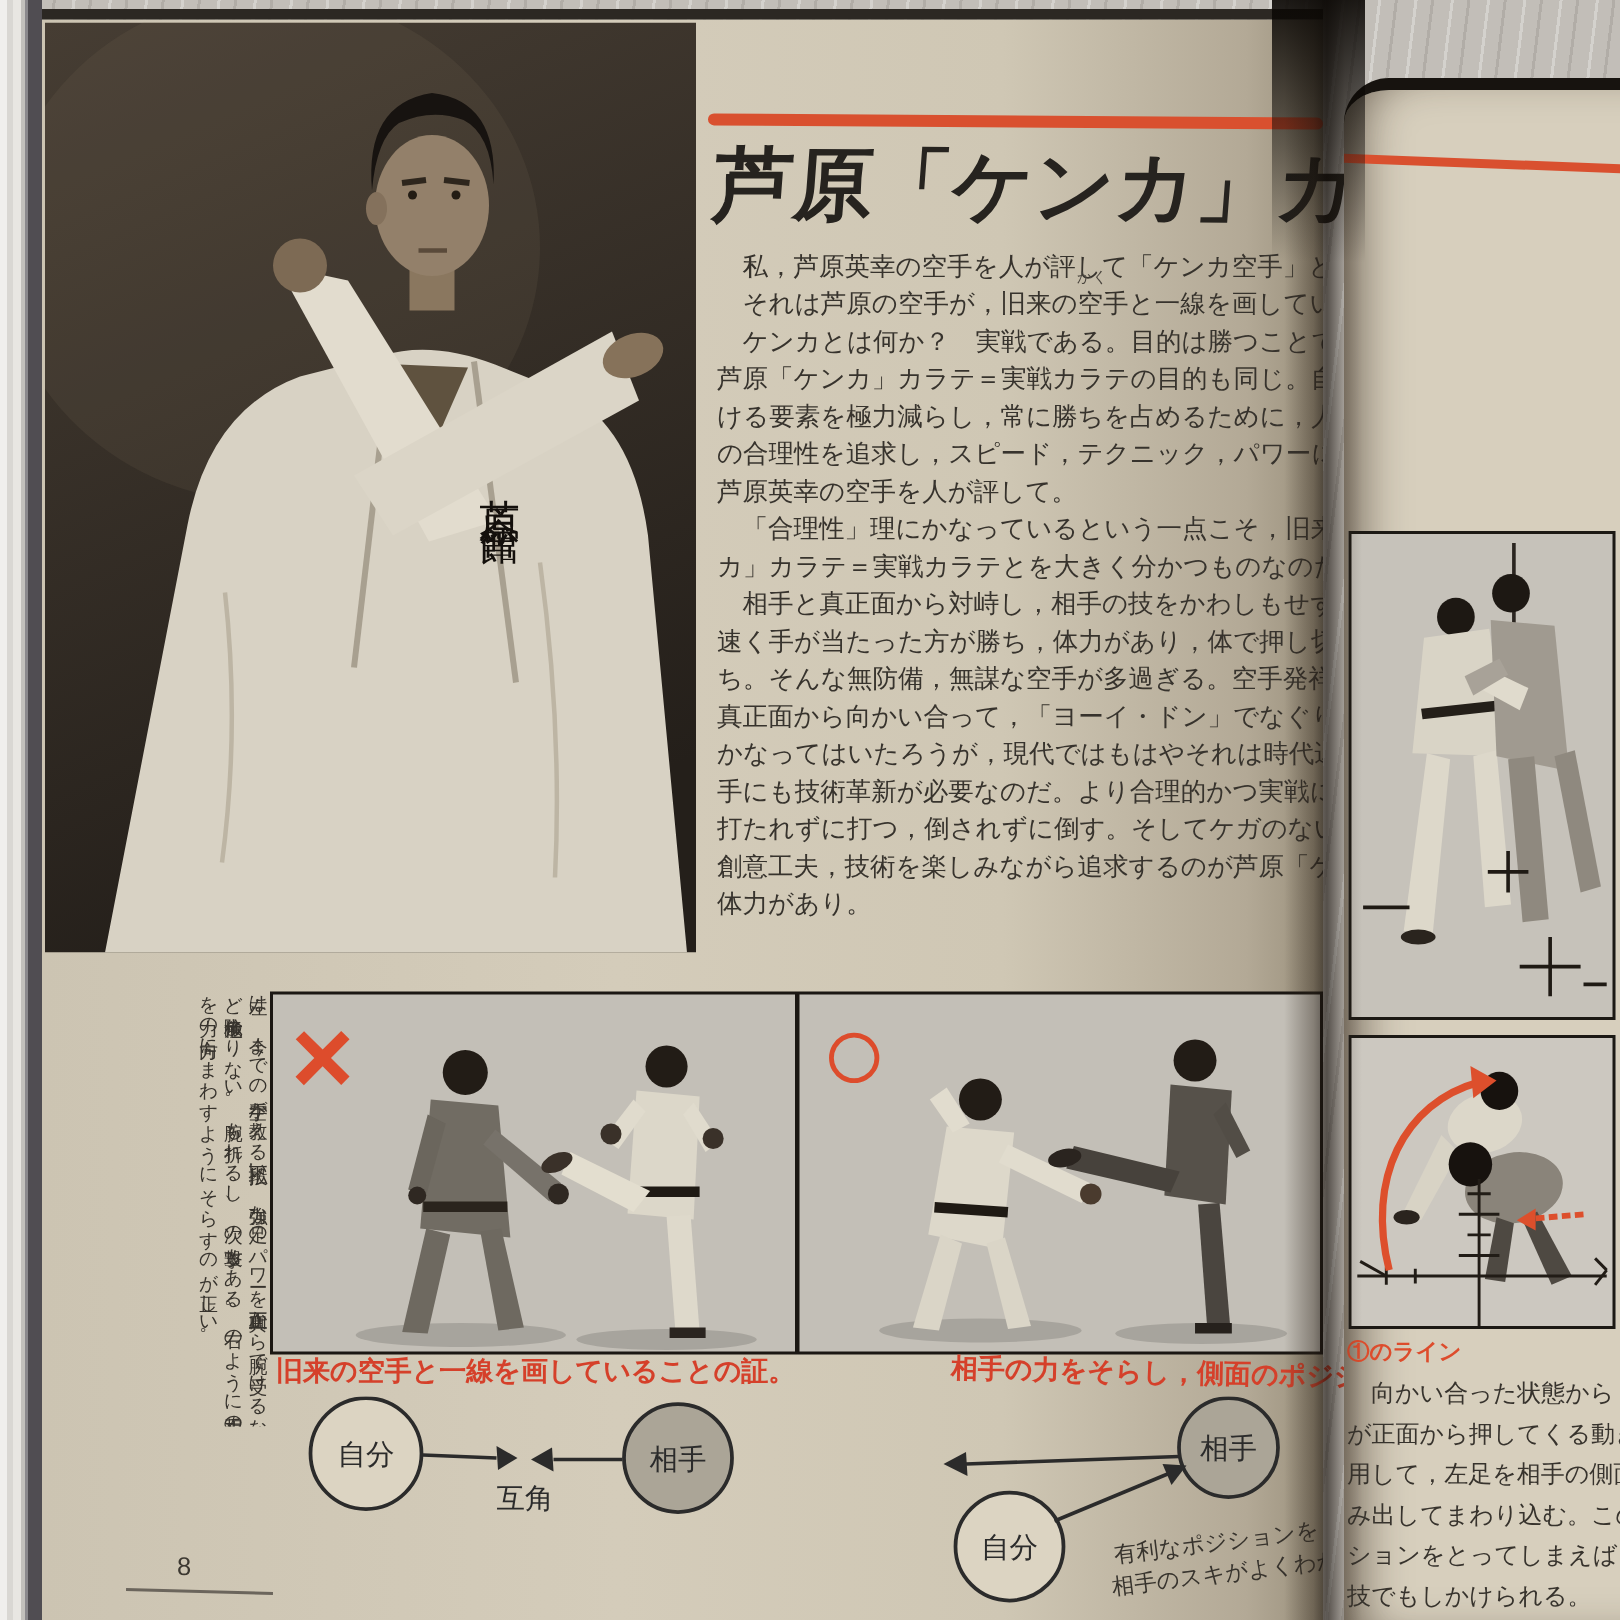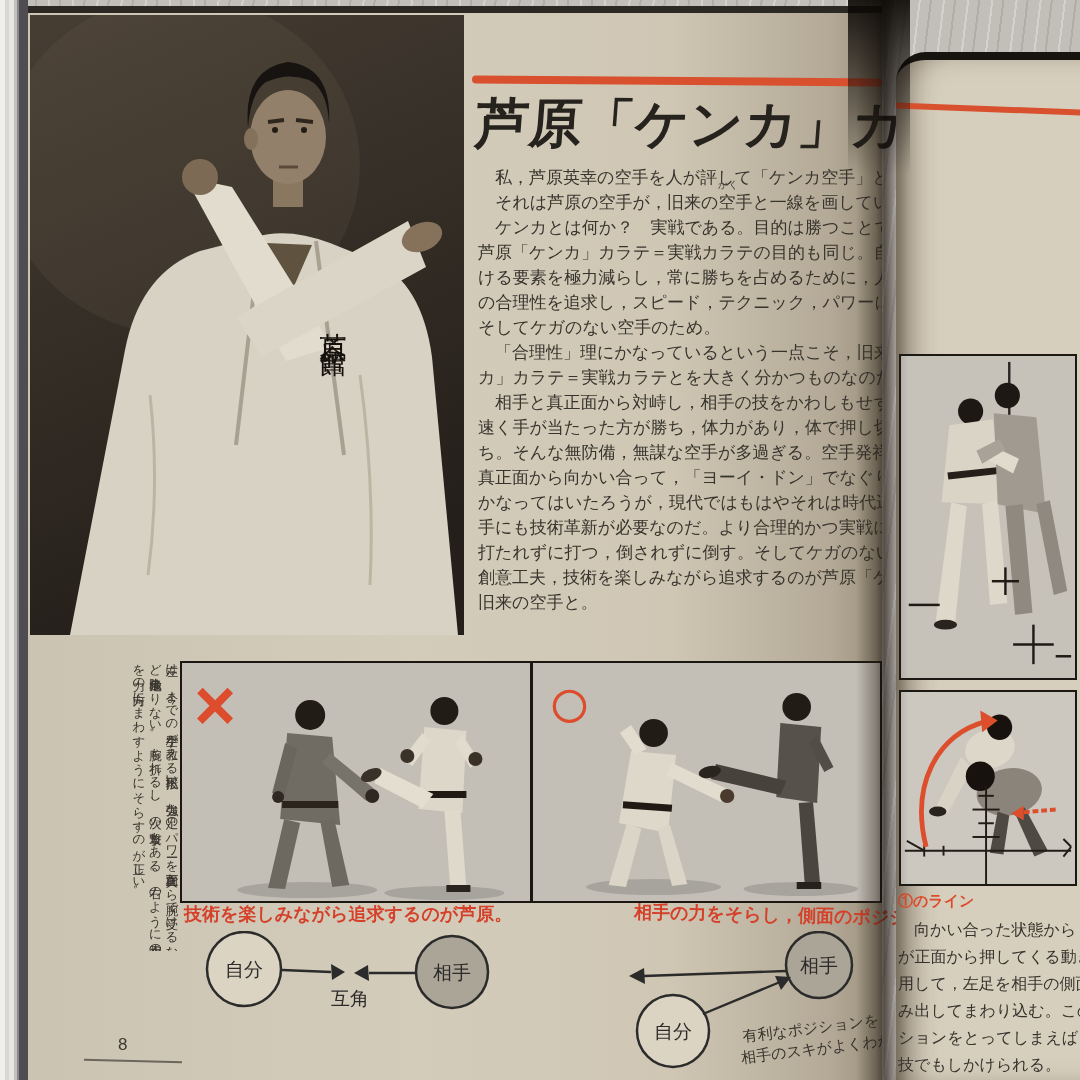--- a/index.html
+++ b/index.html
@@ -110,32 +110,32 @@
     <div class="abs title-rule"></div>
     <div class="abs headline">芦原「ケンカ」カラテ</div>
 
     <div class="abs article">
       <span class="ln">　私，芦原英幸の空手を人が評して「ケンカ空手」と呼ぶ。なぜか</span>
       <span class="ln">　それは芦原の空手が，旧来の空手と一線を画していることの証</span>
       <span class="ln">　ケンカとは何か？　実戦である。目的は勝つことである。つま</span>
       <span class="ln">芦原「ケンカ」カラテ＝実戦カラテの目的も同じ。自分が傷つき</span>
       <span class="ln">ける要素を極力減らし，常に勝ちを占めるために，人間の体の動</span>
       <span class="ln">の合理性を追求し，スピード，テクニック，パワーに磨きをかけ</span>
-      <span class="ln">そしてケガのない空手のため。</span>
+      <span class="ln">芦原英幸の空手を人が評して。</span>
       <span class="ln">　「合理性」理にかなっているという一点こそ，旧来の空手と「ケン</span>
       <span class="ln">カ」カラテ＝実戦カラテとを大きく分かつものなのだ。</span>
       <span class="ln">　相手と真正面から対峙し，相手の技をかわしもせずまっすぐ攻</span>
       <span class="ln">速く手が当たった方が勝ち，体力があり，体で押し切ってしまえば</span>
       <span class="ln">ち。そんな無防備，無謀な空手が多過ぎる。空手発祥の時代には</span>
       <span class="ln">真正面から向かい合って，「ヨーイ・ドン」でなぐり合うことも理</span>
       <span class="ln">かなってはいたろうが，現代ではもはやそれは時代遅れである。空</span>
       <span class="ln">手にも技術革新が必要なのだ。より合理的かつ実戦に役立つ空手</span>
       <span class="ln">打たれずに打つ，倒されずに倒す。そしてケガのない空手のため</span>
       <span class="ln">創意工夫，技術を楽しみながら追求するのが芦原「ケンカ」カラテ</span>
-      <span class="ln">旧来の空手と。</span>
+      <span class="ln">体力があり。</span>
     </div>
     <div class="abs furigana">かく</div>
 
     <div class="abs margin-note">左は、今までの空手が教える下段払い。強力な足のパワーを真正面から腕で受けるなど危険極まりない。腕も折れるし、次の攻撃もある。右のように相手の体を力の方向にまわすようにそらすのが正しい。</div>
 
     <div class="abs photo-strip">
       <div class="tech-photo">
         <span class="mark mark-x">×</span>
         <svg width="100%" height="100%" viewBox="0 0 347 238" preserveAspectRatio="none">
           <ellipse cx="125" cy="227" rx="70" ry="8" fill="rgba(0,0,0,0.14)"></ellipse>
@@ -183,21 +183,21 @@
           <polygon points="242,60 282,64 278,140 238,134" fill="#56514a"></polygon>
           <polygon points="242,132 174,116 179,101 248,118" fill="#47423c"></polygon>
           <ellipse cx="173" cy="109" rx="11" ry="6" fill="#2a241f" transform="rotate(-12 173 109)"></ellipse>
           <polygon points="260,140 266,223 281,222 274,139" fill="#4a453f"></polygon>
           <polygon points="278,72 294,104 285,109 270,80" fill="#524d46"></polygon>
           <rect x="258" y="219" width="24" height="7" fill="#26211c"></rect>
         </svg>
       </div>
     </div>
 
-    <div class="caption cap-wrong">技術を楽しみながら追求するのが芦原。</div>
+    <div class="caption cap-wrong">旧来の空手と一線を画していることの証。</div>
     <div class="caption cap-correct">相手の力をそらし，側面のポジションをとる。</div>
 
     <svg class="abs diagrams" width="794" height="156" viewBox="0 0 794 156">
 
       <g>
         <circle cx="156" cy="38" r="37" fill="#dcd4c2" stroke="#2b2b2b" stroke-width="2.5"></circle>
         <text x="156" y="45" font-size="19" text-anchor="middle" fill="#2b2b2b">自分</text>
         <circle cx="364" cy="41" r="36" fill="#aba597" stroke="#2b2b2b" stroke-width="2.5"></circle>
         <text x="364" y="48" font-size="19" text-anchor="middle" fill="#2b2b2b">相手</text>
         <line x1="194" y1="39" x2="243" y2="41" stroke="#2b2b2b" stroke-width="2.4"></line>

